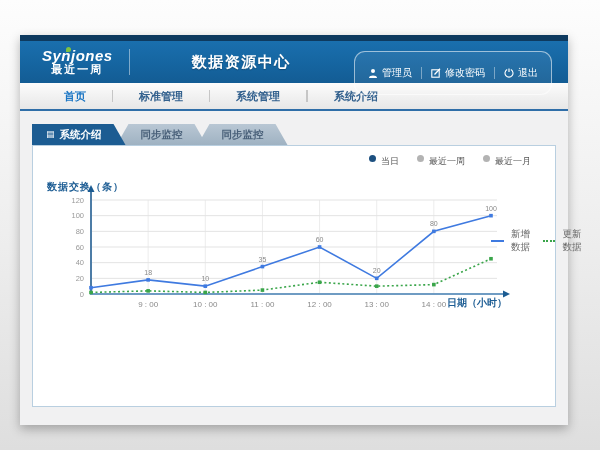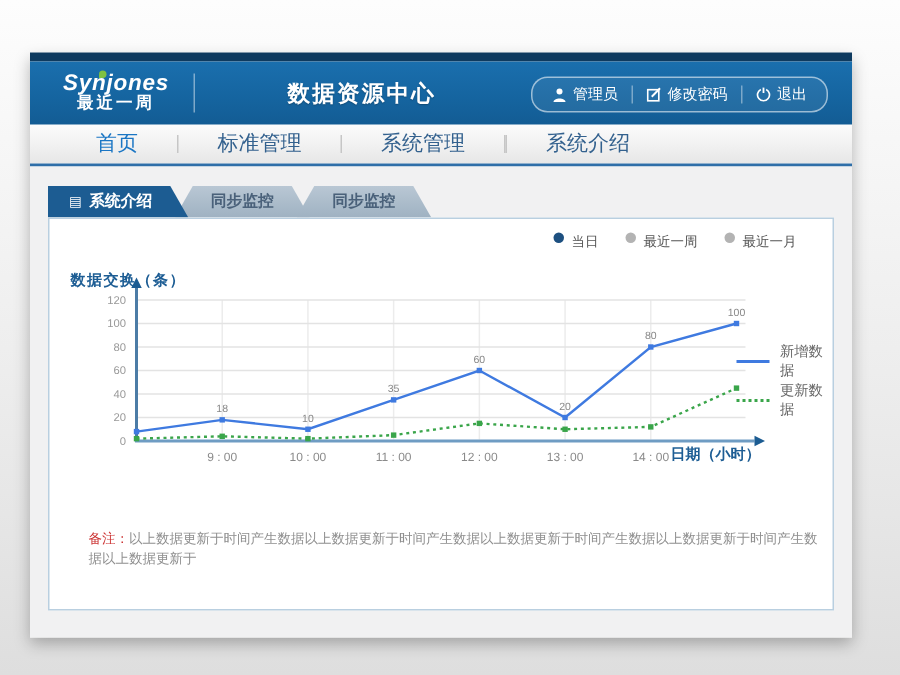--- a/index.html
+++ b/index.html
@@ -13,28 +13,28 @@
   .header{position:relative;height:42px;background:linear-gradient(180deg,#1a6fae 0%,#15649f 60%,#135c94 100%);
     display:flex;align-items:center;color:#fff;}
   .logo{margin-left:22px;line-height:1.05;text-align:center;position:relative;}
   .logo-en{font-size:15px;font-weight:bold;font-style:italic;letter-spacing:.5px;}
   .logo-accent{position:absolute;left:24px;top:-1px;width:5px;height:5px;border-radius:50% 50% 50% 0;
     background:#7ec242;}
   .logo-cn{font-size:11px;font-weight:bold;letter-spacing:2px;}
   .vdiv{width:1px;height:26px;background:rgba(255,255,255,.45);margin:0 14px 0 16px;}
   .app-title{font-size:15px;letter-spacing:1.5px;font-weight:bold;text-shadow:0 1px 1px rgba(0,0,0,.25);padding-left:48px;}
   .header-actions{position:absolute;right:16px;top:10px;display:flex;align-items:center;height:22px;
-    border:1px solid rgba(255,255,255,.55);border-radius:11px;background:rgba(255,255,255,.07);padding:0 4px;}
+    border:1px solid rgba(255,255,255,.55);border-radius:11px;background:rgba(255,255,255,.07);padding:10px 4px;}
   .h-action{display:flex;align-items:center;gap:4px;font-size:10px;padding:0 9px;cursor:pointer;white-space:nowrap;}
   .h-sep{width:1px;height:12px;background:rgba(255,255,255,.4);}
   .h-action svg{display:block;}
   
   .nav{height:26px;background:linear-gradient(180deg,#fcfcfc,#e7e7e7);
     border-bottom:2px solid #2f6ea8;display:flex;align-items:center;padding-left:18px;}
-  .nav-item{font-size:14px;font-weight:normal;color:#33618e;padding:0 26px;cursor:pointer;}
+  .nav-item{font-size:11px;font-weight:bold;color:#33618e;padding:0 26px;cursor:pointer;}
   .nav-item.active{color:#1b76c4;}
   .nav-sep{width:1px;height:12px;background:#c6c6c6;}
   
   .content{position:relative;height:314px;background:#f1f1f2;}
   .tabs{display:flex;align-items:flex-end;padding:13px 0 0 12px;height:21px;}
   .tab{height:21px;line-height:21px;font-size:10.5px;font-weight:bold;padding:0 24px 0 14px;
     cursor:pointer;position:relative;}
   .tab.active{background:#1c5c92;color:#fff;z-index:3;
     clip-path:polygon(0 0,calc(100% - 12px) 0,100% 100%,0 100%);display:flex;align-items:center;gap:5px;}
   .tab.inactive{background:linear-gradient(180deg,#b9c7d4,#9fb2c2);color:#4a617a;z-index:2;margin-left:-9px;
@@ -44,21 +44,21 @@
   .panel{position:relative;margin:0 12px;height:260px;background:#fff;border:1px solid #b9cfe0;}
   
   .radio-group{position:absolute;top:9px;right:24px;display:flex;gap:18px;align-items:center;}
   .radio-opt{display:flex;align-items:flex-start;gap:5px;font-size:9px;color:#555;cursor:pointer;}
   .dot{width:7px;height:7px;border-radius:50%;background:#b3b3b3;}
   .dot.selected{background:#1d5080;}
   
   .ylabel{position:absolute;left:14px;top:34px;font-size:10px;font-weight:bold;color:#1d5d94;letter-spacing:1px;}
   #chart-svg{position:absolute;left:8px;top:36px;}
   .xlabel{position:absolute;left:414px;top:150px;font-size:10px;font-weight:bold;color:#1d5d94;}
-  .legend{position:absolute;left:458px;top:82px;display:flex;flex-direction:column;gap:0;}
+  .legend{position:absolute;left:458px;top:82px;display:flex;flex-direction:row;gap:11px;}
   .legend-row{display:flex;align-items:center;gap:7px;}
   .legend-line{width:24px;height:0;border-top:2px solid #3f7ae0;}
   .legend-line.dotted{border-top:2px dotted #3aa54a;}
   .legend-label{font-size:9.5px;color:#666;}
   .note{position:absolute;left:26px;top:207px;width:492px;font-size:9px;color:#8f8f8f;line-height:1.4;}
   .note-prefix{color:#cc3434;}
 </style>
 </head>
 <body>
 
@@ -208,19 +208,16 @@
           <div class="legend-row">
             <span class="legend-line"></span>
             <span class="legend-label">新增数据</span>
           </div>
           <div class="legend-row">
             <span class="legend-line dotted"></span>
             <span class="legend-label">更新数据</span>
           </div>
         </div>
 
-        <div class="note">
-          <span class="note-prefix">备注：</span><span>以上数据更新于时间产生数据以上数据更新于时间产生数据以上数据更新于时间产生数据以上数据更新于时间产生数据以上数据更新于</span>
-        </div>
       </div>
     </div>
   </div>
 </div>
 
 </body></html>

